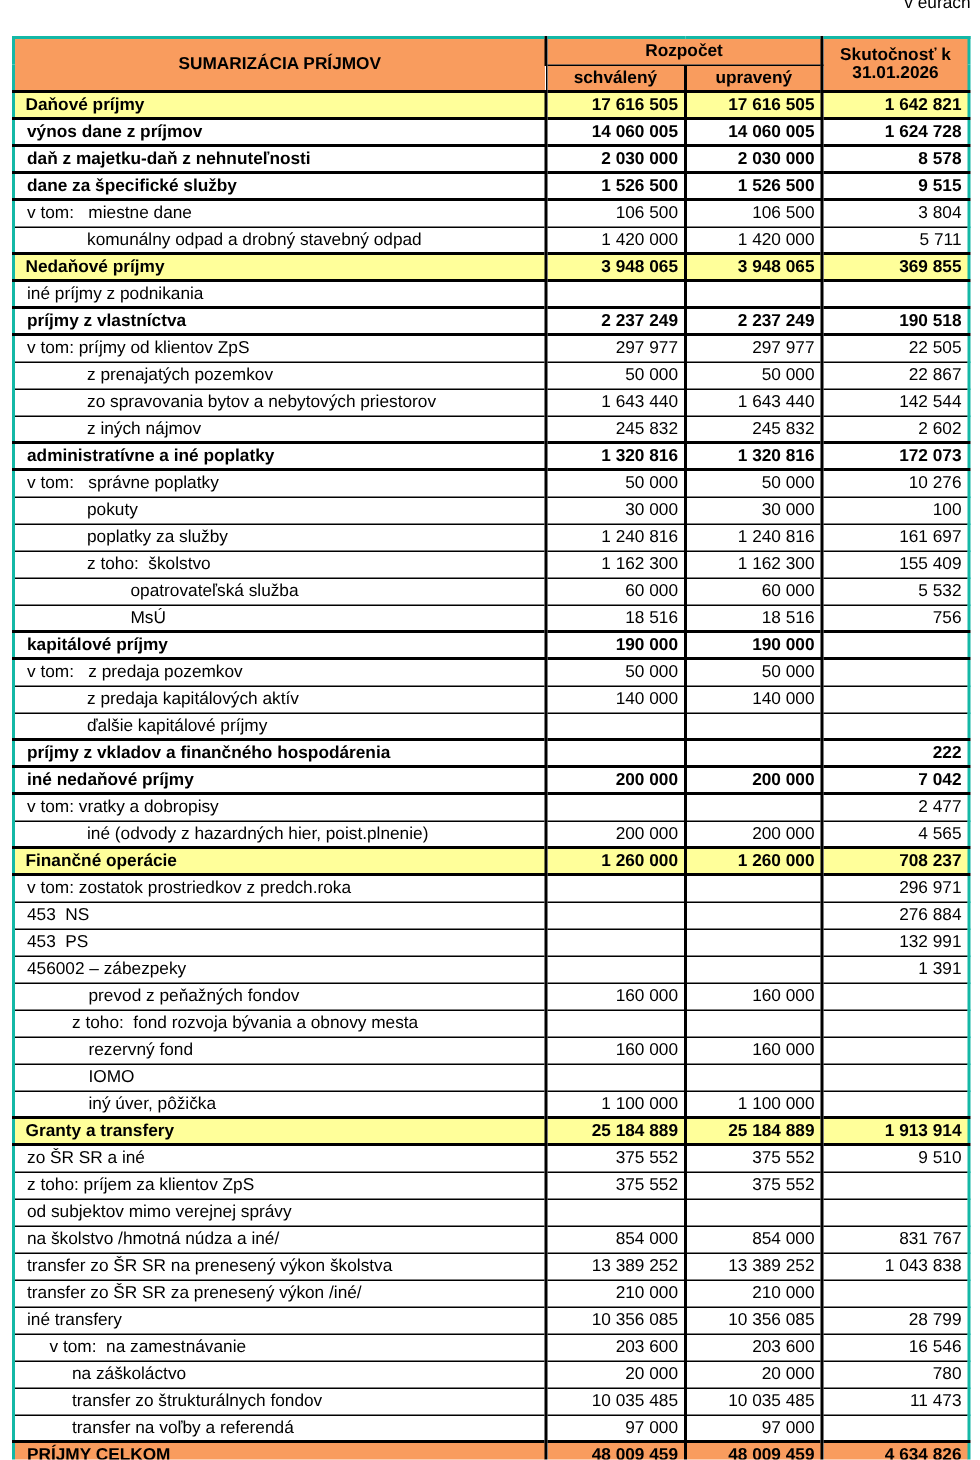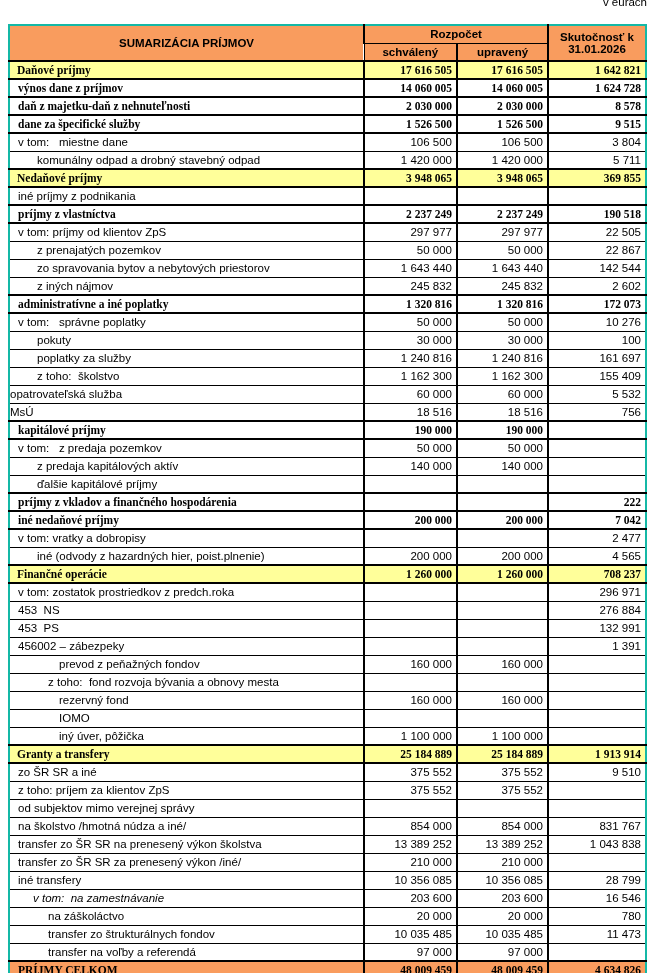--- a/index.html
+++ b/index.html
@@ -48,31 +48,30 @@
   thead tr:nth-child(2) th:nth-child(2) { border-left-width: 2px; }
   thead tr:nth-child(2) th,
   thead th[rowspan] { border-bottom-width: 2px; }
 
   tbody tr { height: 18px; }
   tbody td:not(:first-child) { border-left-width: 2px; }
   td.lbl { text-align: left; white-space: pre; vertical-align: middle; }
   td.num { text-align: right; padding-right: 4px; white-space: pre; vertical-align: middle; }
 
   .i0 { padding-left: 8px; }
-  .i1 { padding-left: 27px; margin-top: 48px; }
+  .i1 { padding-left: 48px; margin-top: 48px; }
   .i2 { padding-left: 49px; }
   .i3 { padding-left: 38px; }
-  .i4 { }
-  .i5 { padding-left: 23px; font-style: italic; }
+  .i4 { padding-left: 77px; }
+  .i5 { padding-left: 23px; }
 
   tr.bold td, tr.yellow td, tr.orange td {
     font-weight: bold;
     border-top-width: 2px;
     border-bottom-width: 2px;
-    font-family: Liberation Serif, serif;
   }
   tr.yellow td { background: #FFFF9A; }
   tr.yellow td.lbl { padding-left: 7px; }
   tr.orange td { background: #F99C5E; margin-top: 40px; }
 </style>
 </head>
 <body>
 
 <div class="eur-note">v eurách</div>
 

